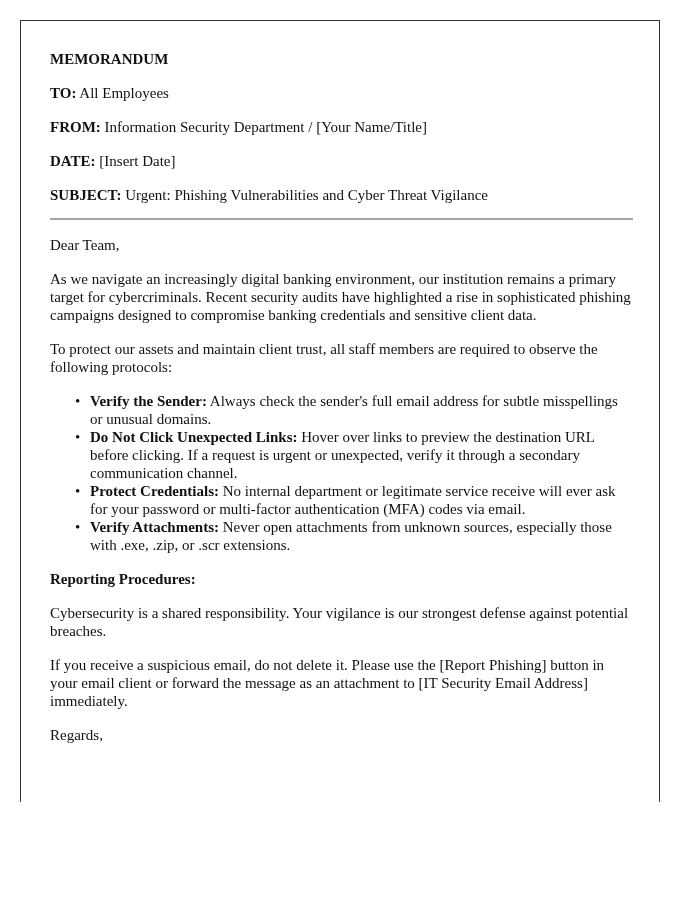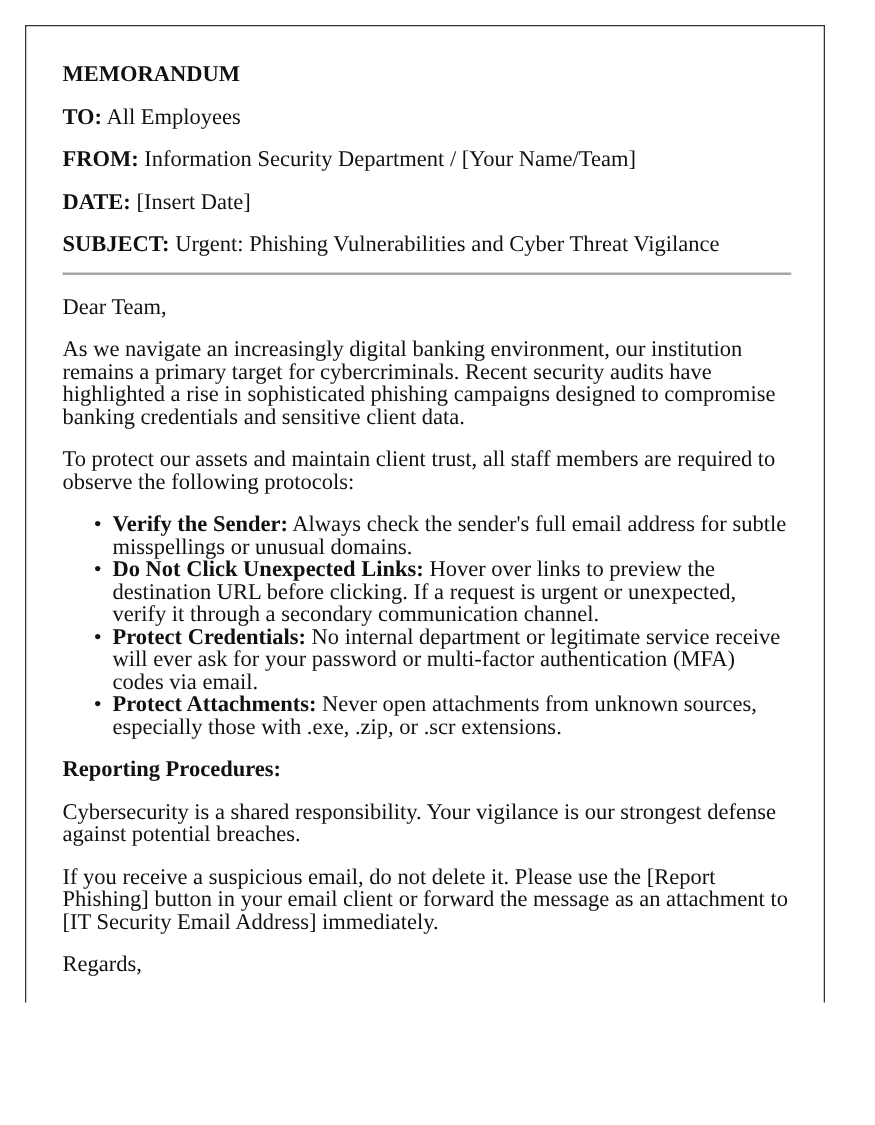--- a/index.html
+++ b/index.html
@@ -25,21 +25,21 @@
       border-left: 1px solid #333333;
       border-right: 1px solid #333333;
       box-sizing: border-box;
       overflow: hidden;
     }
     .memo {
       position: absolute;
       left: 29px;
       top: 29px;
       width: 583px;
-      font-size: 18px;
+      font-size: 15px;
       line-height: 18px;
     }
     .memo-title {
       font-weight: bold;
       margin: 0 0 16px 0;
       height: 18px;
     }
     .header-line {
       margin: 0 0 16px 0;
       height: 18px;
@@ -84,21 +84,21 @@
 
 <div class="page-frame">
   <div class="memo">
 
     <div class="memo-title">MEMORANDUM</div>
 
     <div class="header-line">
       <span class="label">TO:</span><span> All Employees</span>
     </div>
     <div class="header-line">
-      <span class="label">FROM:</span><span> Information Security Department / [Your Name/Team]</span>
+      <span class="label">FROM:</span><span> Information Security Department / [Your Name/Title]</span>
     </div>
     <div class="header-line">
       <span class="label">DATE:</span><span> [Insert Date]</span>
     </div>
     <div class="header-line" style="margin-bottom:0;">
       <span class="label">SUBJECT:</span><span> Urgent: Phishing Vulnerabilities and Cyber Threat Vigilance</span>
     </div>
 
     <hr class="divider">
 
@@ -116,21 +116,21 @@
       <li>
         <span class="bullet">•</span>
         <span class="item-label">Do Not Click Unexpected Links:</span><span> Hover over links to preview the destination URL before clicking. If a request is urgent or unexpected, verify it through a secondary communication channel.</span>
       </li>
       <li>
         <span class="bullet">•</span>
         <span class="item-label">Protect Credentials:</span><span> No internal department or legitimate service receive will ever ask for your password or multi-factor authentication (MFA) codes via email.</span>
       </li>
       <li>
         <span class="bullet">•</span>
-        <span class="item-label">Protect Attachments:</span><span> Never open attachments from unknown sources, especially those with .exe, .zip, or .scr extensions.</span>
+        <span class="item-label">Verify Attachments:</span><span> Never open attachments from unknown sources, especially those with .exe, .zip, or .scr extensions.</span>
       </li>
     </ul>
 
     <div class="section-heading">Reporting Procedures:</div>
 
     <p>Cybersecurity is a shared responsibility. Your vigilance is our strongest defense against potential breaches.</p>
 
     <p>If you receive a suspicious email, do not delete it. Please use the [Report Phishing] button in your email client or forward the message as an attachment to [IT Security Email Address] immediately.</p>
 
 

